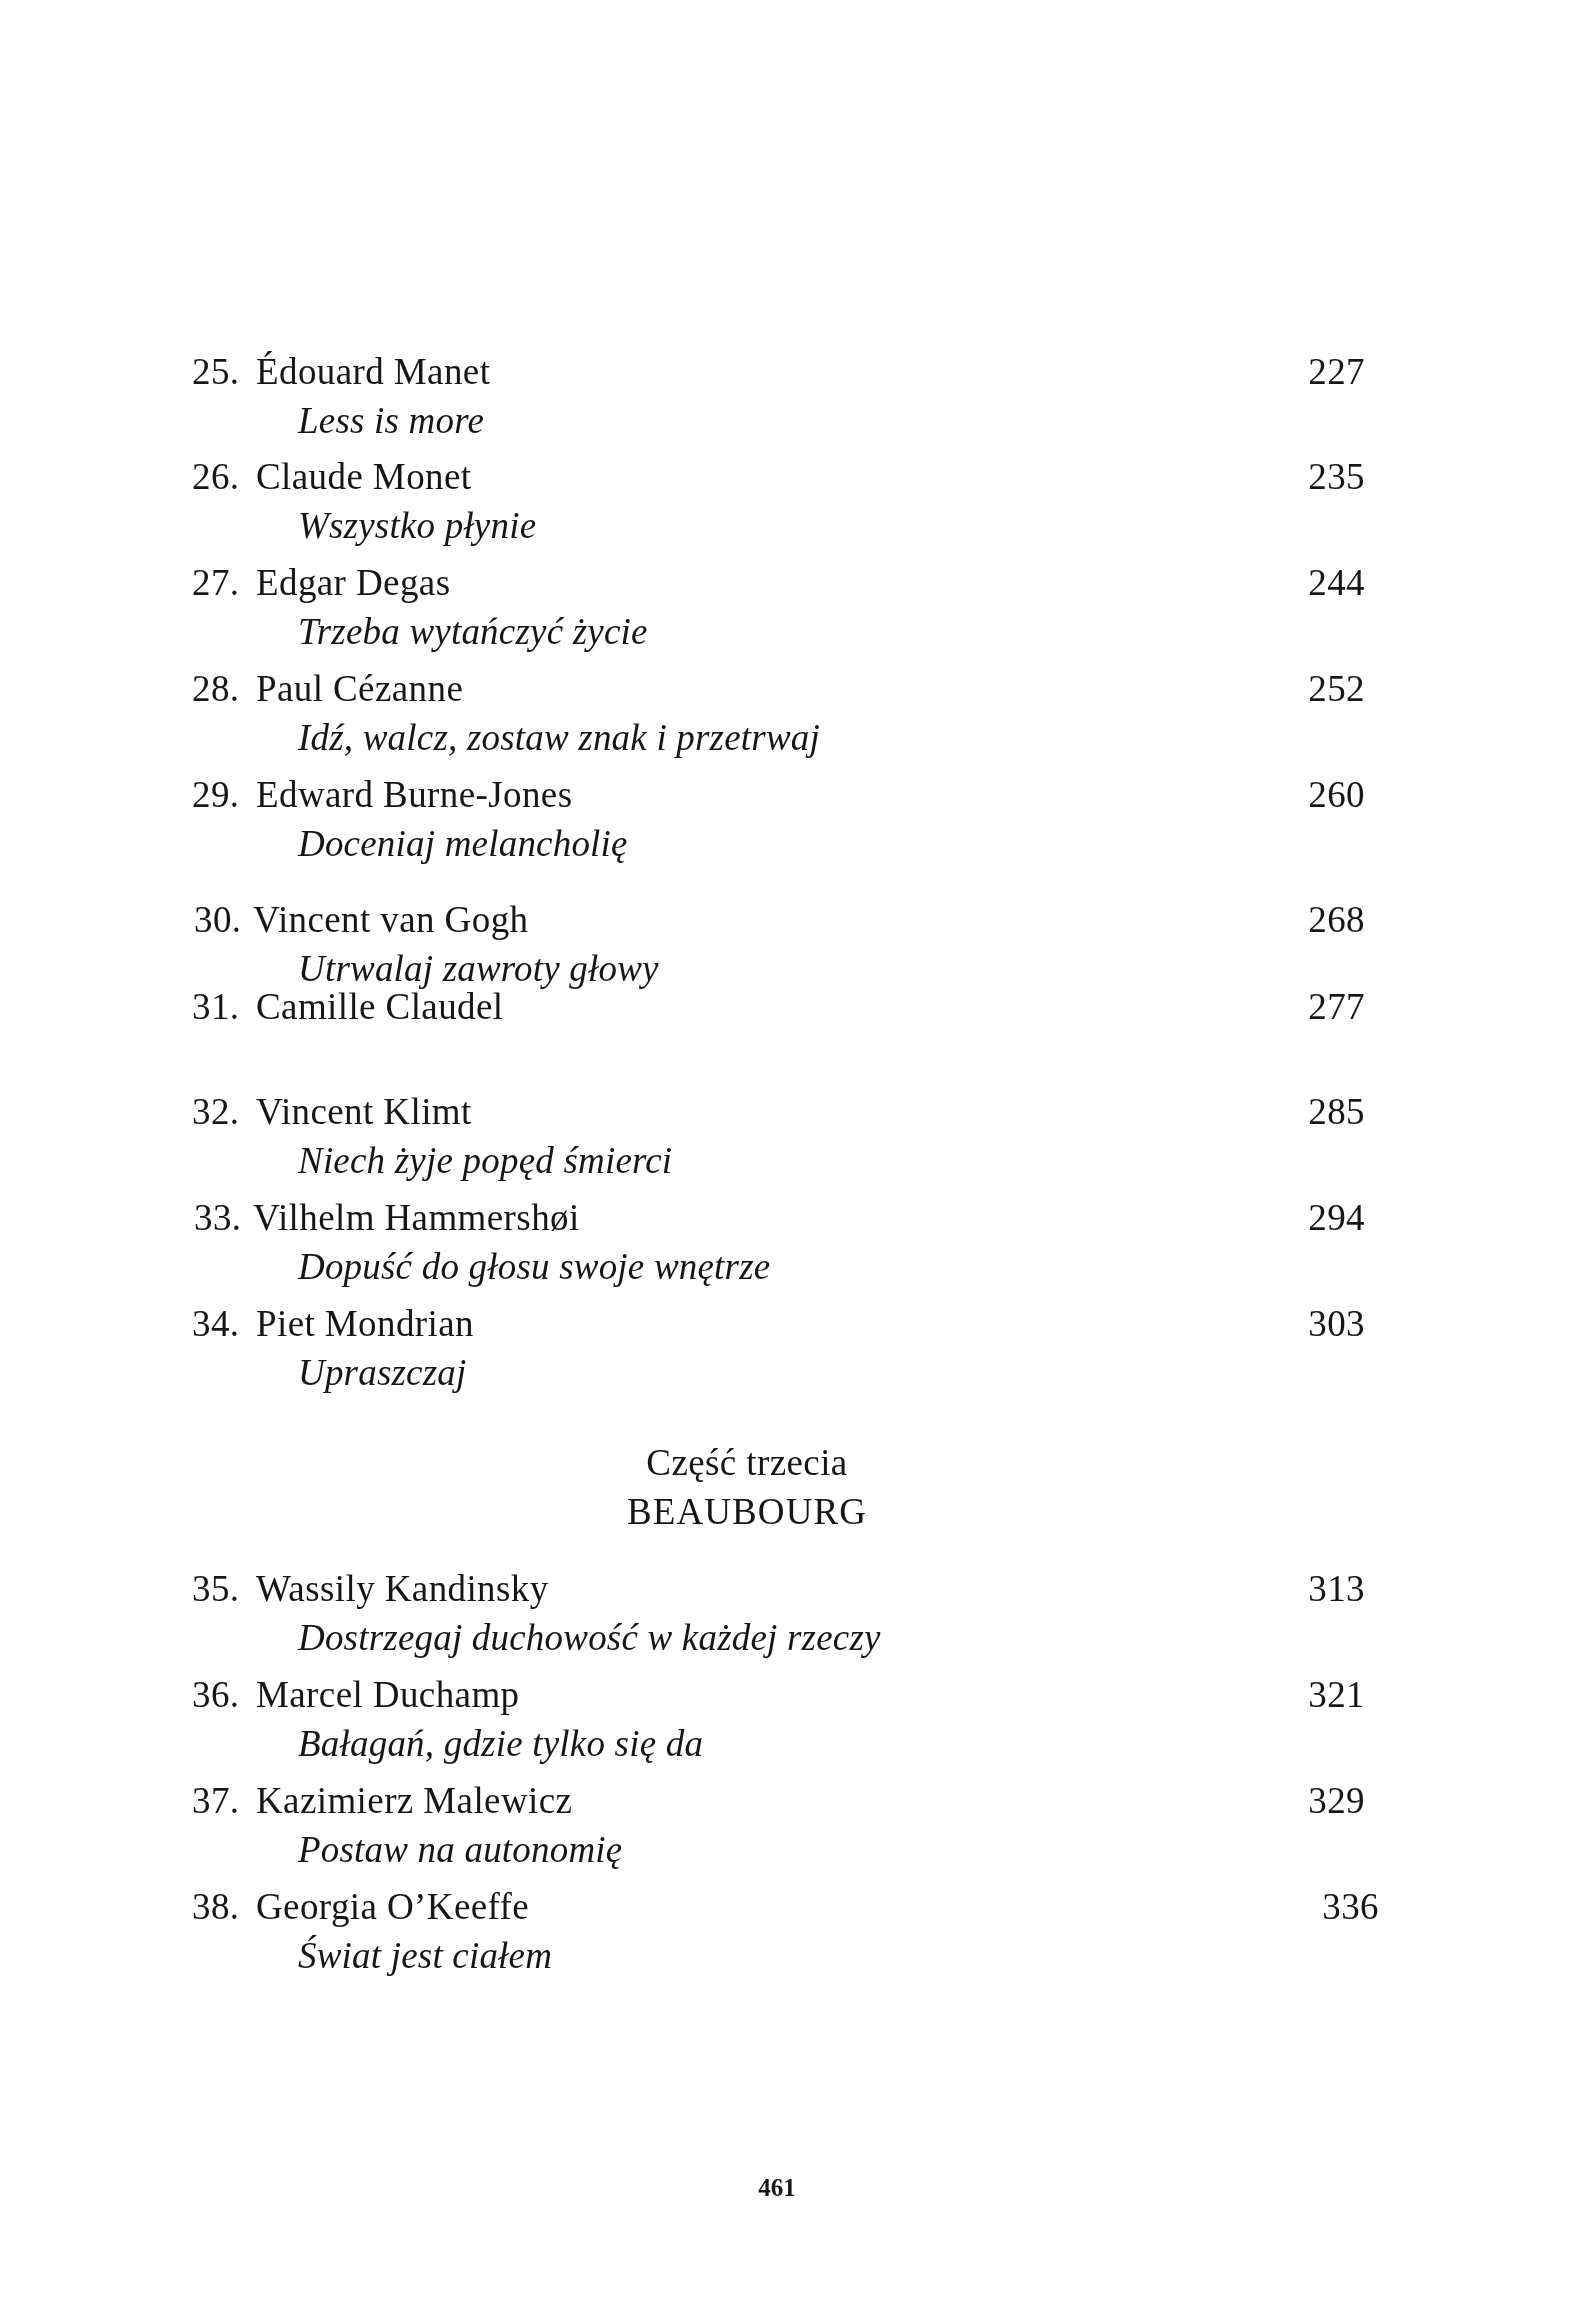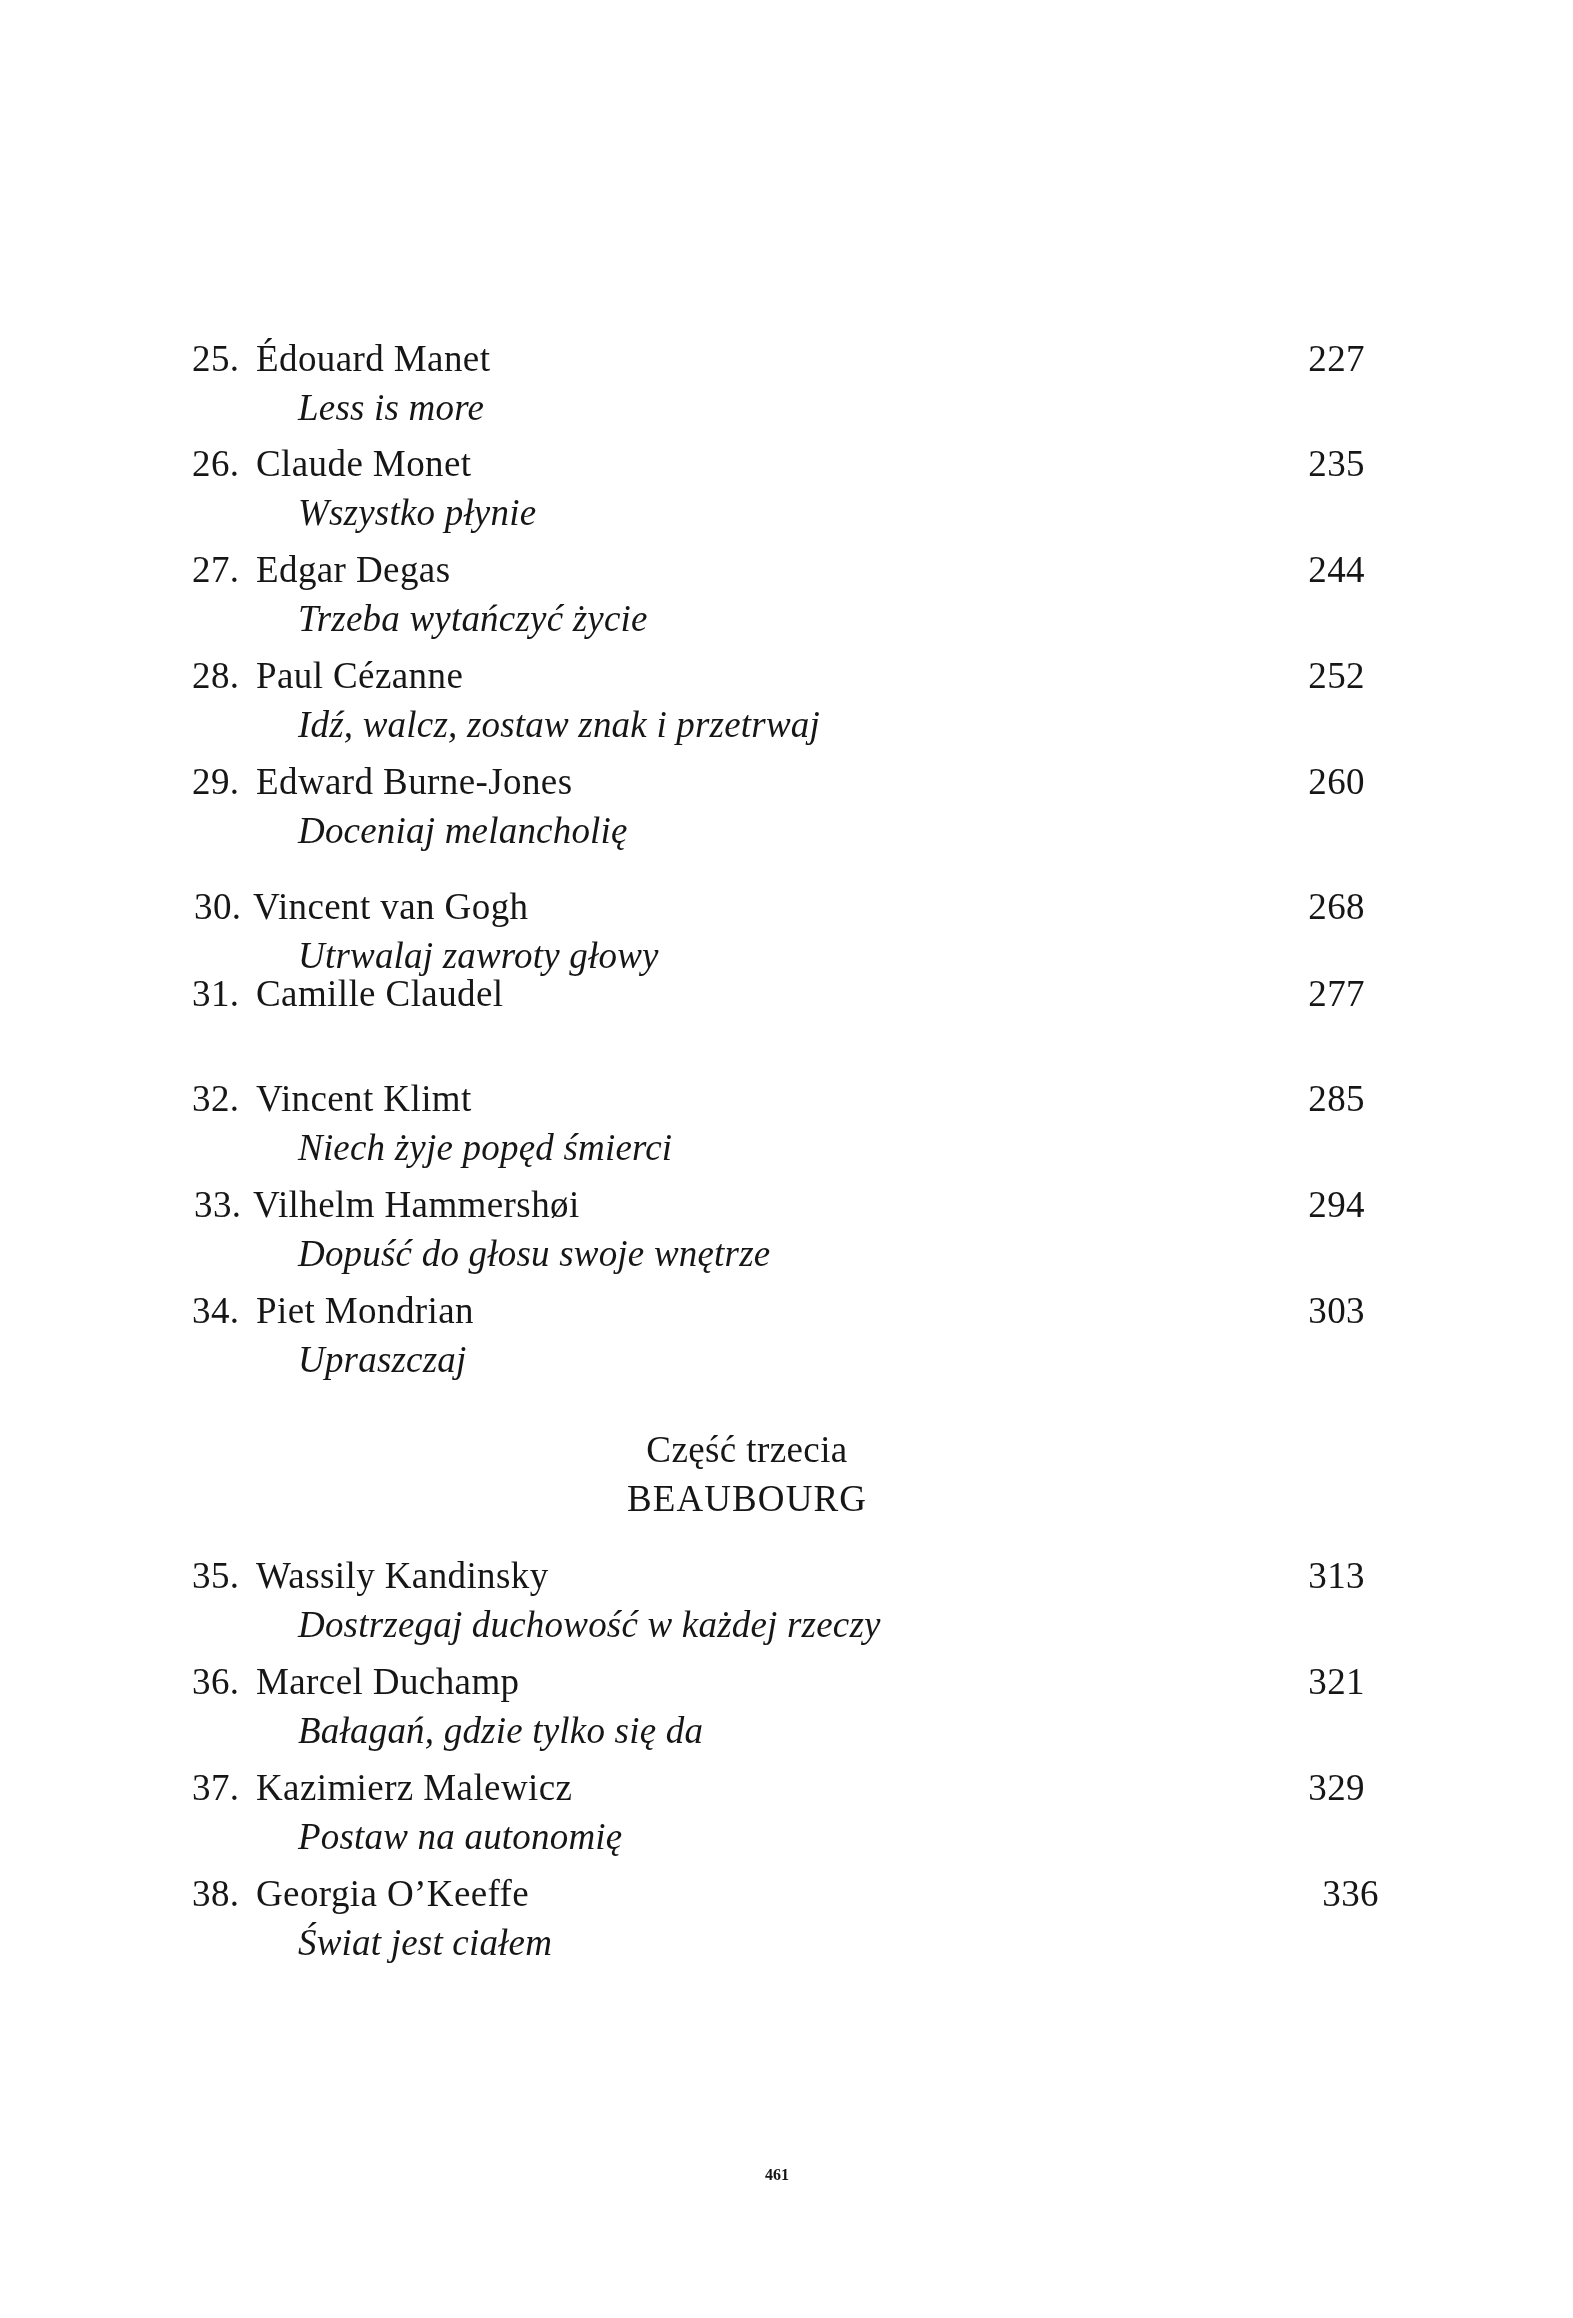--- a/index.html
+++ b/index.html
@@ -1,39 +1,39 @@
 <!DOCTYPE html>
 <html style="font-size:14.5px"><head>
 <meta charset="utf-8">
 <style>
   html, body { margin: 0; padding: 0; background: #ffffff; }
   body {
     width: 1573px; height: 2319px; position: relative; overflow: hidden;
     font-family: "Liberation Serif", "DejaVu Serif", serif;
     color: #161616;
   }
-  .toc { position: absolute; left: 0; top: 3px; width: 1573px; height: 1630px; }
+  .toc { position: absolute; left: 0; top: 16px; width: 1573px; height: 1630px; }
   .entry { position: absolute; left: 0; width: 1573px; height: 90px; }
   .num, .title, .page, .subtitle {
     position: absolute; white-space: nowrap;
     font-size: 37px; line-height: 37px; letter-spacing: 0.4px;
   }
   .num { left: 192px; top: 0; }
   .title { left: 256px; top: 0; }
   .page { right: calc(1573px - 1365px); top: 0; text-align: right; }
   .subtitle { left: 298px; top: 49px; font-style: italic; letter-spacing: 0.2px; }
   .part-heading {
     position: absolute; left: 0; width: 1494px; text-align: center;
     font-size: 37px; line-height: 37px; white-space: nowrap; letter-spacing: 0.4px;
   }
   .part-label { top: calc(1459px - 31px); }
   .part-name { top: calc(1508px - 31px); letter-spacing: 1.1px; }
   .folio {
     position: absolute; left: 0; width: 1554px; text-align: center;
-    top: calc(2180px - 21px); font-size: 16px; line-height: 25px; font-weight: bold;
+    top: calc(2180px - 21px); font-size: 25px; line-height: 25px; font-weight: bold;
   }
 </style>
 </head>
 <body>
 
 <div class="toc">
 
   <div class="entry" style="top: 337px;">
     <span class="num">25.</span>
     <span class="title">Édouard Manet</span>

